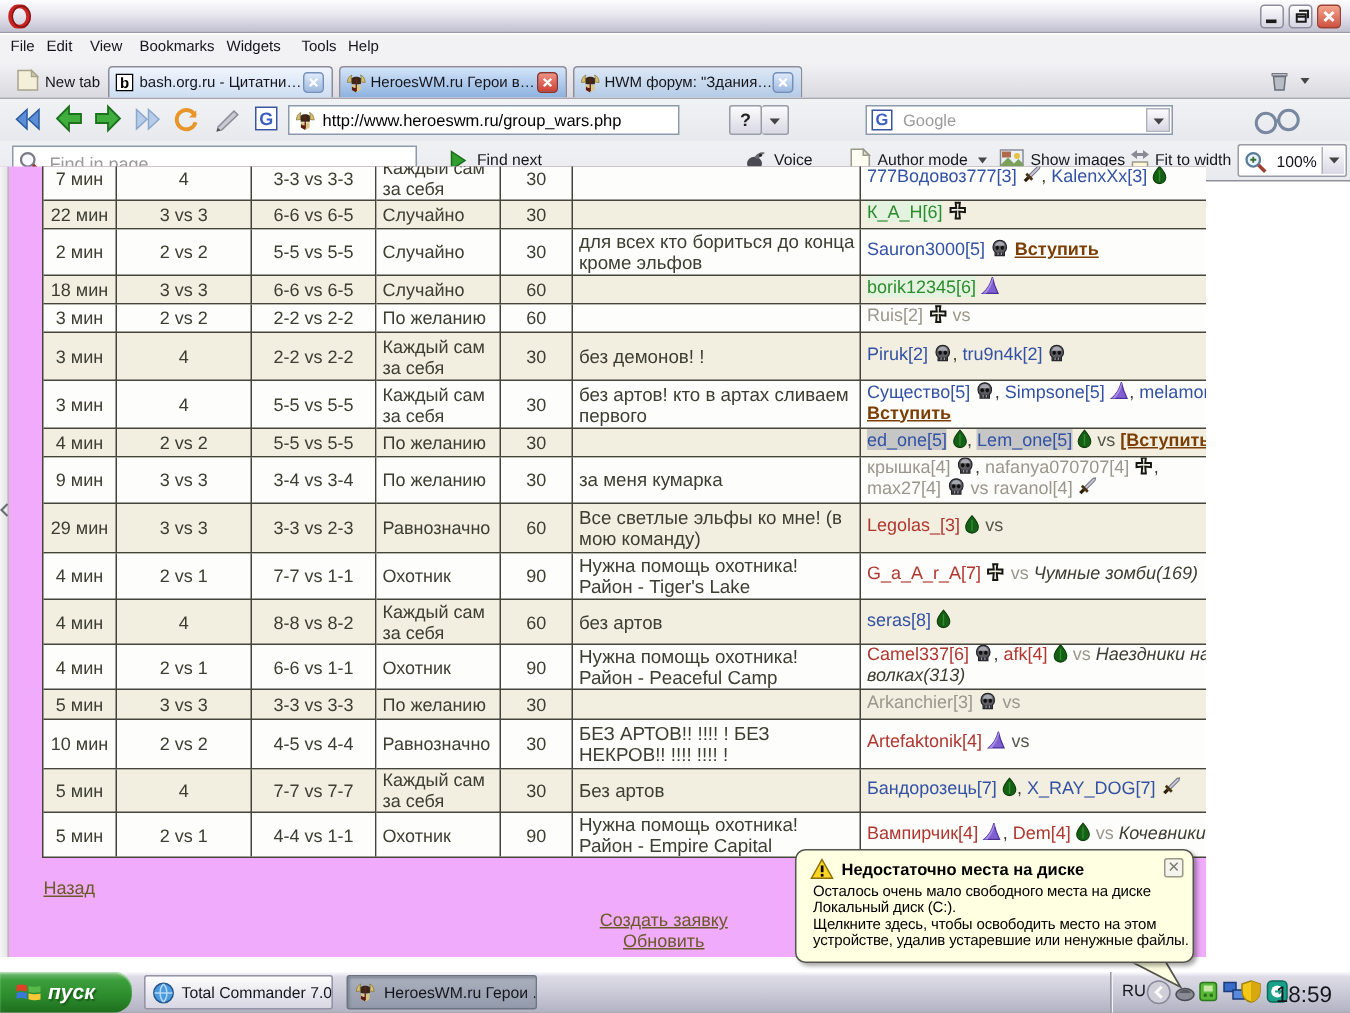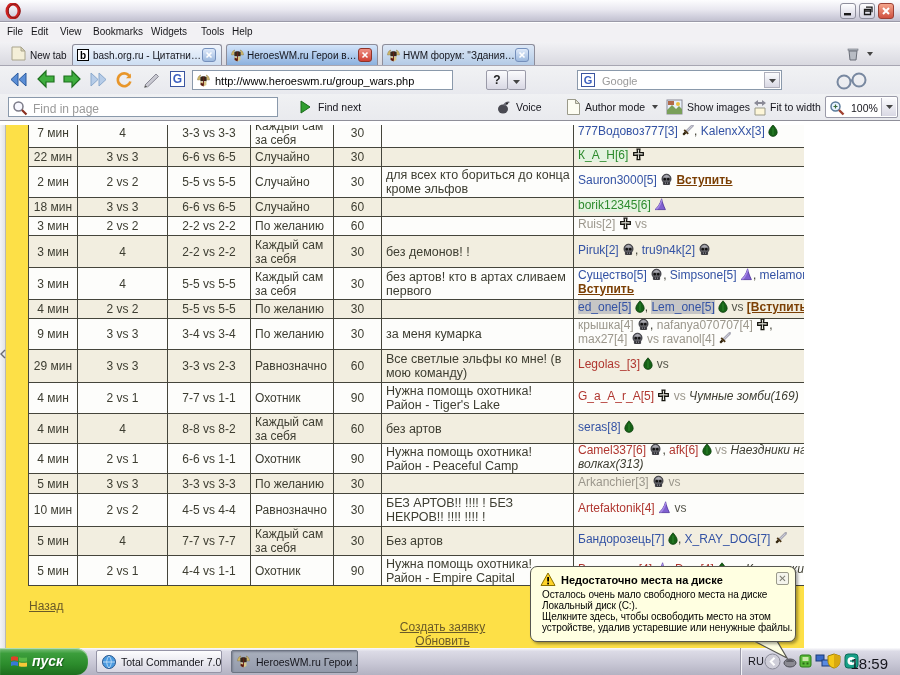--- a/index.html
+++ b/index.html
@@ -17,21 +17,21 @@
 .tab{top:2px;height:21px;border:1px solid #8d8d9a;border-bottom:none;border-radius:3px 3px 0 0;font-size:10px;color:#15151c}
 .tab .tt{position:absolute;left:20px;top:5px;white-space:nowrap;overflow:hidden;text-overflow:ellipsis}
 .tx{position:absolute;top:3px;width:14px;height:14px;border-radius:3px;border:1px solid #7590bc;background:linear-gradient(180deg,#dfeafa,#9db9de);color:#fff;font-size:10px;font-weight:bold;text-align:center;line-height:13px}
 .txr{border-color:#8e3328;background:linear-gradient(180deg,#ef9185,#cf4034)}
 
 #abar{left:0;top:66px;width:900px;height:28px;background:linear-gradient(180deg,#f1f2f4,#e8e9ee)}
 .field{border:1px solid #8a99ab;background:#fff;font-size:12px;color:#000}
 
 #fbar{left:0;top:94px;width:900px;height:27px;background:linear-gradient(180deg,#f0f1f3,#e9eaee);border-bottom:1px solid #8f8f99;font-size:10.5px;color:#15151c}
 
-#content{left:0;top:125px;width:804px;height:527px;background:#fde047;overflow:hidden}
+#content{left:0;top:111px;width:804px;height:527px;background:#f0abfc;overflow:hidden}
 #pstrip{left:0;top:0;width:6px;height:527px;background:linear-gradient(90deg,#f4f5f5,#e3e4e6);border-right:1px solid #b9b9b2}
 #grid{left:28px;top:-8px;width:829px;border:1px solid #45453b;display:grid;grid-template-columns:49px 90px 83px 83px 48px 192px 282px;grid-template-rows:30px 19px 31px 19px 19px 32px 32px 19px 31px 33px 31px 30px 30px 20px 33px 29px 29px;background:#45453b}
 .c{font-size:12px;color:#3d3d31;border-right:1px solid #45453b;border-bottom:1px solid #45453b;display:flex;align-items:center;line-height:14px;overflow:hidden}
 .c.w{background:#fdfdfb}
 .c.b{background:#f2eee0}
 .c.ct{justify-content:center}
 .c.lf{padding:1px 3px 1px 4px}
 .c .in{line-height:14px}
 .c.d6{font-size:12.5px}
 .c.pp{padding:1px 2px 5px 4px}
@@ -429,21 +429,21 @@
             <path d="M5 3.5 L5 11" stroke="#2f8f2f" stroke-width="0.9"></path>
           </svg> <span class="gy2">vs</span></div>
       </div>
 <div class="c w ct">4 мин</div>
 <div class="c w ct">2 vs 1</div>
 <div class="c w ct">7-7 vs 1-1</div>
 <div class="c w lf">Охотник</div>
 <div class="c w ct">90</div>
 <div class="c w lf d6">Нужна помощь охотника!<br>Район - Tiger's Lake</div>
 <div class="c w pp nr">
-        <div class="in"><span class="rd">G_a_A_r_A[5]</span>&nbsp;<svg class="ic" width="13" height="13" viewBox="0 0 13 13">
+        <div class="in"><span class="rd">G_a_A_r_A[7]</span>&nbsp;<svg class="ic" width="13" height="13" viewBox="0 0 13 13">
             <path d="M5.1 1.2 h2.8 l-0.4 3.4 h3.8 v2.8 l-3.8 -0.4 l0.4 4.6 h-2.8 l0.4 -4.6 l-3.8 0.4 v-2.8 h3.8 Z" fill="#efefe6" stroke="#15150f" stroke-width="1.3"></path>
           </svg> <span class="gy">vs</span> <i>Чумные зомби(169)</i></div>
       </div>
 <div class="c b ct">4 мин</div>
 <div class="c b ct">4</div>
 <div class="c b ct">8-8 vs 8-2</div>
 <div class="c b lf">Каждый сам за себя</div>
 <div class="c b ct">60</div>
 <div class="c b lf d6">без артов</div>
 <div class="c b pp nr">
@@ -459,21 +459,21 @@
 <div class="c w ct">90</div>
 <div class="c w lf d6">Нужна помощь охотника!<br>Район - Peaceful Camp</div>
 <div class="c w pp nr">
         <div class="in"><span class="rd">Camel337[6]</span>&nbsp;<svg class="ic" width="13" height="13" viewBox="0 0 13 13">
             <path d="M2 5.8 C2 2.9 4 1.2 6.5 1.2 C9 1.2 11 2.9 11 5.8 C11 7.4 10.3 8.4 9.6 9 L9.6 11.4 L3.4 11.4 L3.4 9 C2.7 8.4 2 7.4 2 5.8 Z" fill="#5c5c62" stroke="#222228" stroke-width="0.8"></path>
             <path d="M3.2 4.8 C3.6 3 5 2 6.5 2 C8 2 9.4 3 9.8 4.8 Z" fill="#a8a8b0"></path>
             <ellipse cx="4.8" cy="6.2" rx="1.2" ry="1.4" fill="#111"></ellipse>
             <ellipse cx="8.2" cy="6.2" rx="1.2" ry="1.4" fill="#111"></ellipse>
             <path d="M4 9.2 h5 v2.2 h-5 Z" fill="#2e2e34"></path>
             <path d="M5.4 9.4 v1.6 M7.6 9.4 v1.6" stroke="#9a9aa2" stroke-width="0.8"></path>
-          </svg>, <span class="rd">afk[6]</span>&nbsp;<svg class="ic" width="10" height="13" viewBox="0 0 10 13">
+          </svg>, <span class="rd">afk[4]</span>&nbsp;<svg class="ic" width="10" height="13" viewBox="0 0 10 13">
             <path d="M5 0.8 C7.6 3.8 9.2 6 9.2 8.3 C9.2 10.9 7.3 12.4 5 12.4 C2.7 12.4 0.8 10.9 0.8 8.3 C0.8 6 2.4 3.8 5 0.8 Z" fill="#166016" stroke="#0a3c0a" stroke-width="0.7"></path>
             <path d="M5 3.5 L5 11" stroke="#2f8f2f" stroke-width="0.9"></path>
           </svg> <span class="gy">vs</span> <i>Наездники на<br>волках(313)</i></div>
       </div>
 <div class="c b ct">5 мин</div>
 <div class="c b ct">3 vs 3</div>
 <div class="c b ct">3-3 vs 3-3</div>
 <div class="c b lf">По желанию</div>
 <div class="c b ct">30</div>
 <div class="c b lf d6"></div>

